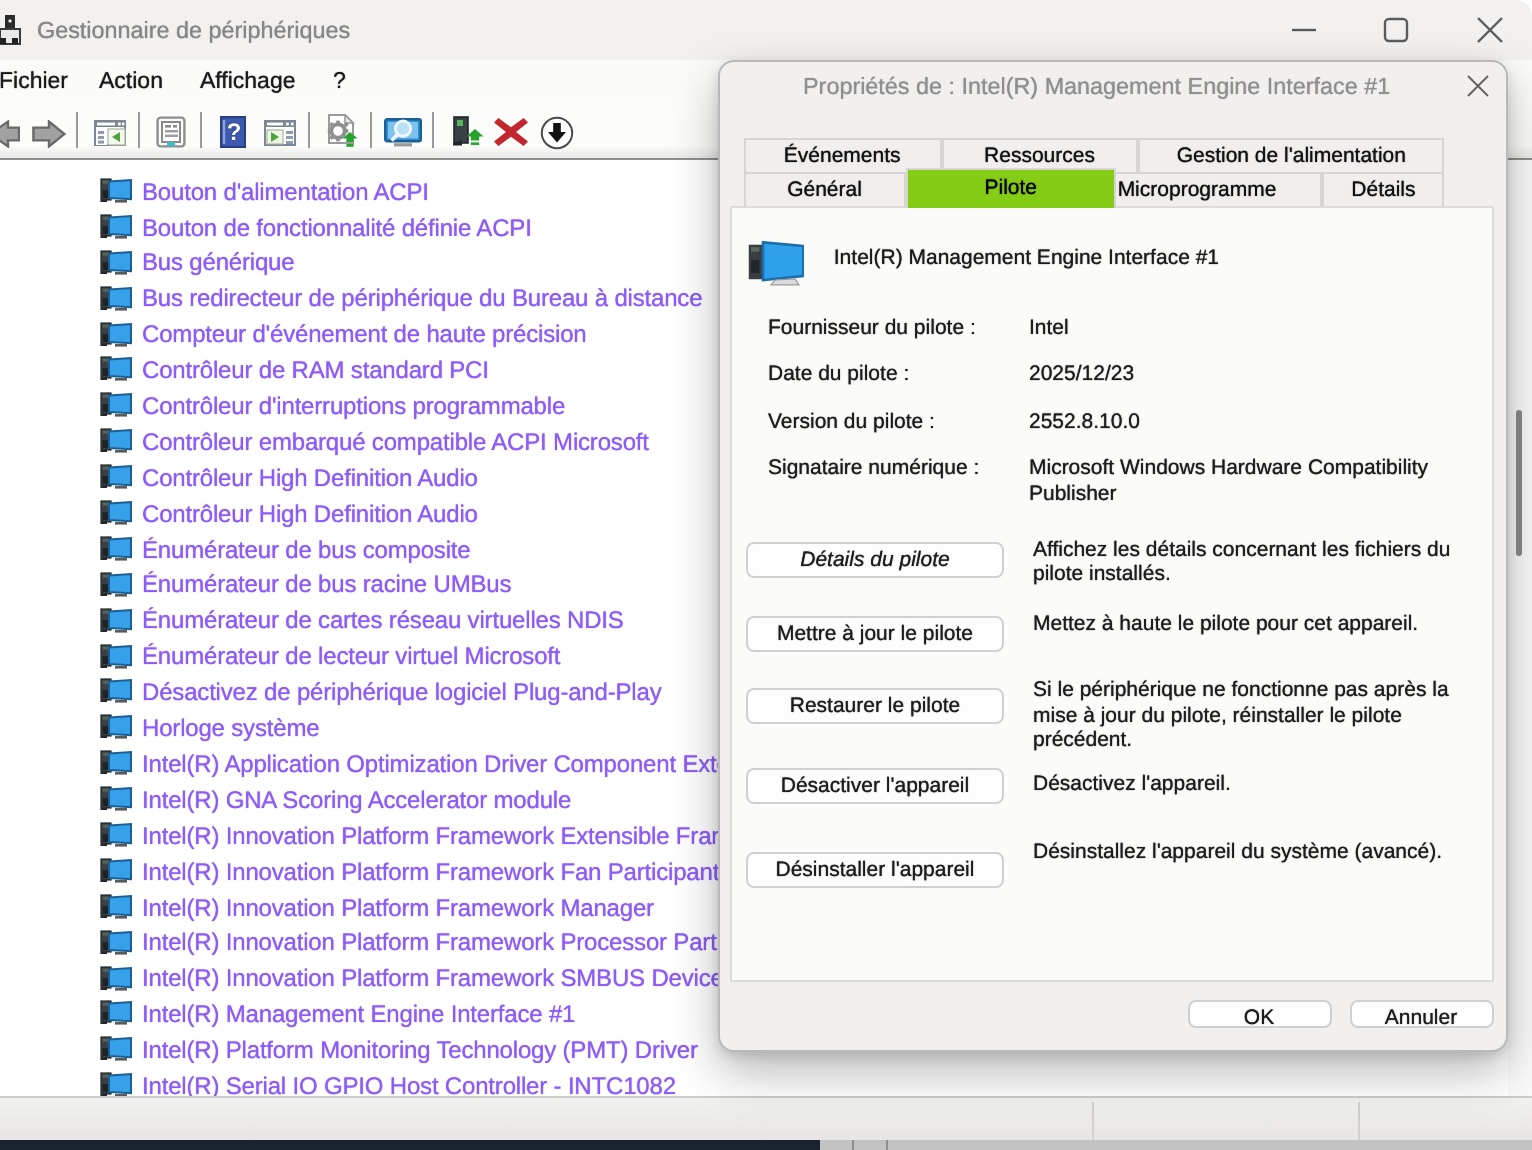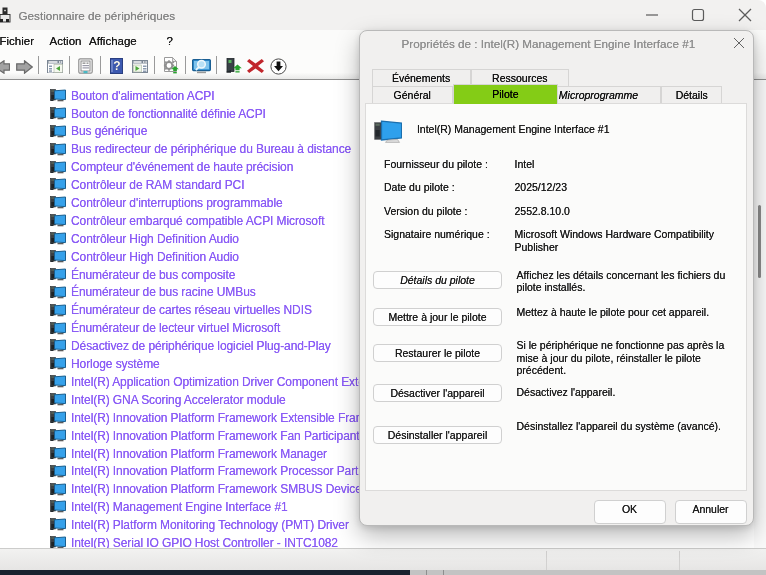--- a/index.html
+++ b/index.html
@@ -57,21 +57,21 @@
           background:#fbfbfa; border:1px solid #dcdbda; z-index:2; }
   
   .lbl { position:absolute; font-size:10.5px; color:#1c1c1c; white-space:nowrap; }
   .val { position:absolute; left:148.2px; font-size:10.5px; color:#1c1c1c; white-space:nowrap; }
   .pbtn { position:absolute; left:6.5px; width:129.4px; height:18px; background:#fdfdfd;
           border:1px solid #d0d0d0; border-radius:4px; font-size:10.5px; color:#1c1c1c;
           text-align:center; line-height:16px; }
   .desc { position:absolute; left:150.2px; font-size:10.5px; color:#1c1c1c; line-height:12.3px;
           white-space:nowrap; }
   
-  .fbtn { position:absolute; top:468.5px; width:72px; height:24px; background:#fdfdfd;
+  .fbtn { position:absolute; top:468.5px; width:72px; height:14px; background:#fdfdfd;
           border:1px solid #d0d0d0; border-radius:4px; font-size:10.5px; color:#1c1c1c;
           text-align:center; line-height:17px; }
 </style>
 </head>
 <body>
 
 <div class="abs" id="mainwin">
   <div class="abs" id="titlebar"></div>
 
   <svg class="abs" style="left:0;top:7px" width="11" height="16" viewBox="0 0 11 16">
@@ -90,21 +90,21 @@
     <rect x="1.5" y="9.5" width="11" height="11" rx="2" fill="none" stroke="#5c5c5c" stroke-width="1.2"></rect>
   </svg>
   <svg class="abs" style="left:738px;top:0" width="14" height="30" viewBox="0 0 14 30">
     <line x1="1" y1="9" x2="13" y2="21" stroke="#5c5c5c" stroke-width="1.2"></line>
     <line x1="13" y1="9" x2="1" y2="21" stroke="#5c5c5c" stroke-width="1.2"></line>
   </svg>
 
   <div class="abs" id="menubar"></div>
   <div class="abs menuitem" style="left:-0.5px">Fichier</div>
   <div class="abs menuitem" style="left:49.5px">Action</div>
-  <div class="abs menuitem" style="left:89px">Affichage</div>
+  <div class="abs menuitem" style="left:100px">Affichage</div>
   <div class="abs menuitem" style="left:166.5px">?</div>
 
   <div class="abs" id="toolbar"></div>
 
   <svg class="abs" style="left:0;top:59.5px" width="10" height="14" viewBox="0 0 10 14">
     <path d="M -5 7 L 4 0.8 L 4 3.8 L 9.5 3.8 L 9.5 10.2 L 4 10.2 L 4 13.2 Z" fill="#a2a2a2" stroke="#6a6a6a" stroke-width="1.2"></path>
   </svg>
 
   <svg class="abs" style="left:16px;top:59.5px" width="17" height="14" viewBox="0 0 17 14">
     <path d="M 0.7 3.8 L 8.5 3.8 L 8.5 0.8 L 16.2 7 L 8.5 13.2 L 8.5 10.2 L 0.7 10.2 Z" fill="#a2a2a2" stroke="#6a6a6a" stroke-width="1.2"></path>
@@ -504,23 +504,24 @@
 
 <div class="abs" id="dialog">
   <div class="abs" id="dtitle">Propriétés de : Intel(R) Management Engine Interface #1</div>
   <svg class="abs" id="dclose" viewBox="0 0 16 16">
     <line x1="3" y1="3" x2="13" y2="13" stroke="#636363" stroke-width="1"></line>
     <line x1="13" y1="3" x2="3" y2="13" stroke="#636363" stroke-width="1"></line>
   </svg>
 
   <div class="tab tab1" style="left:11.5px; width:99.2px;">Événements</div>
   <div class="tab tab1" style="left:110.7px; width:98.2px;">Ressources</div>
+  <div class="tab tab1" style="left:208.9px; width:153.5px;">Gestion de l'alimentation</div>
 
   <div class="tab tab2" style="left:11.5px; width:81.5px;">Général</div>
-  <div class="tab tab2" style="left:176px; width:125px;font-style:italic;">Microprogramme</div>
+  <div class="tab tab2" style="left:176px; width:125px;">Microprogramme</div>
   <div class="tab tab2" style="left:301px; width:61.4px;">Détails</div>
   <div id="tabactive">Pilote</div>
 
   <div id="page">
 
     <svg class="abs" style="left:7.5px; top:14.5px" width="28" height="24" viewBox="0 0 28 24">
       <rect x="0.5" y="3.5" width="10" height="17" fill="#d9d9d9" stroke="#9a9a9a" stroke-width="0.5"></rect>
       <path d="M 0.5 3.5 L 7 3.5 L 7 20.5 L 0.5 20.5 Z" fill="#3a3e42"></path>
       <rect x="1.5" y="4.6" width="4.2" height="2.2" fill="#5d6b5f"></rect>
       <rect x="1.5" y="11" width="4.2" height="6.5" fill="#22272b"></rect>

